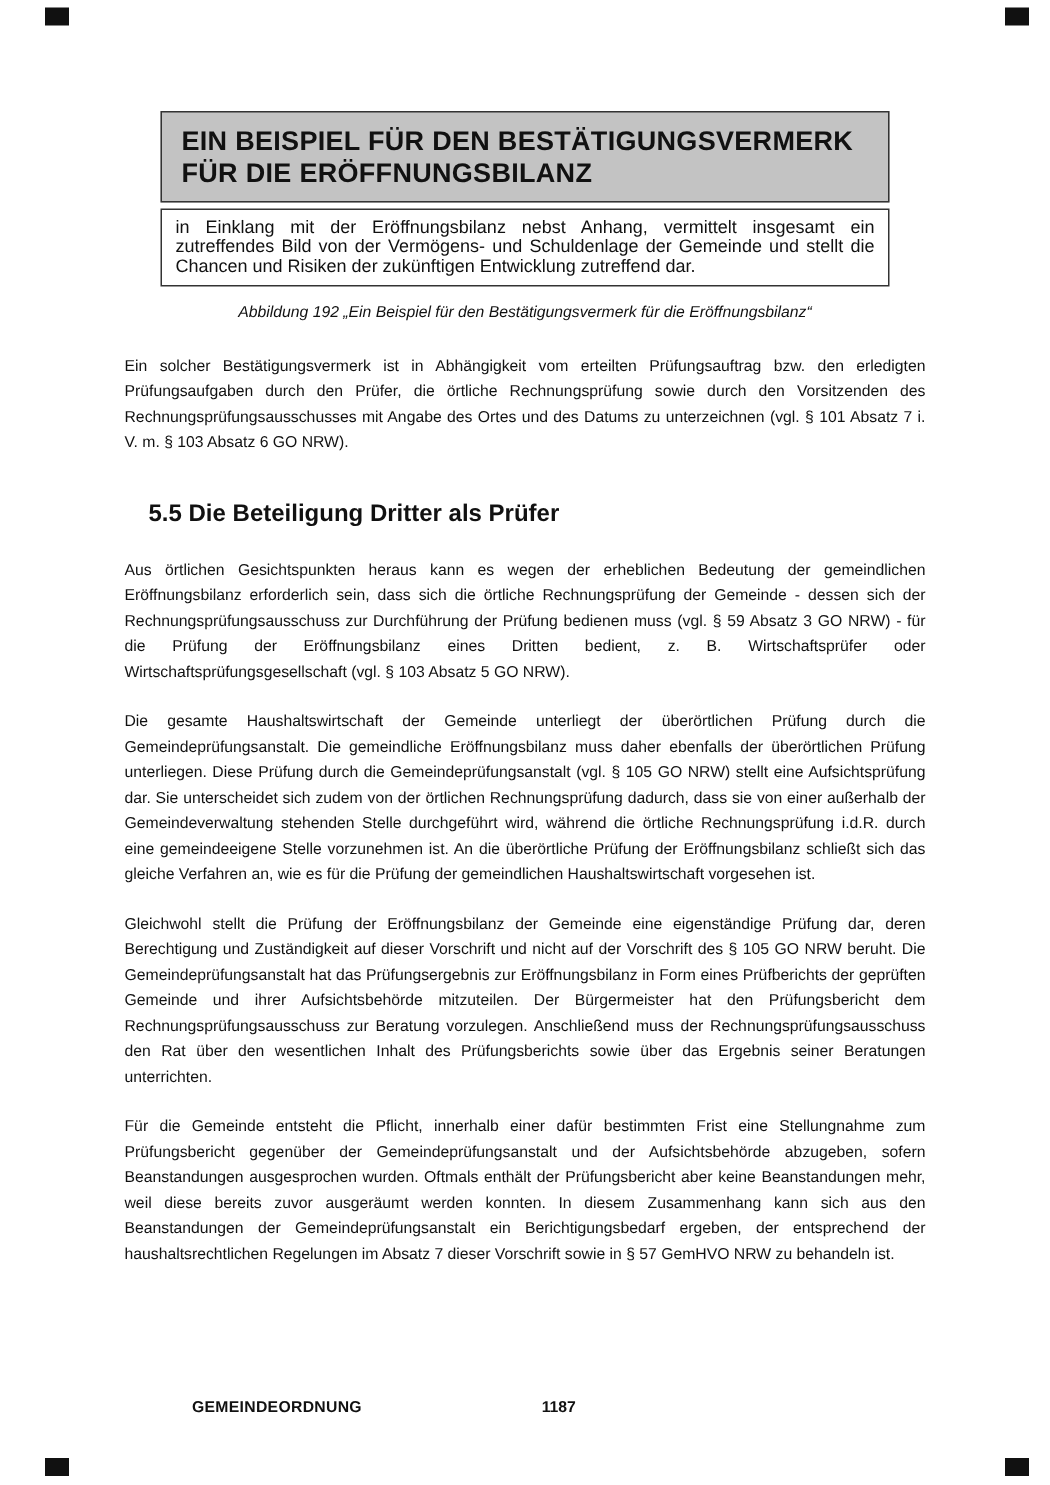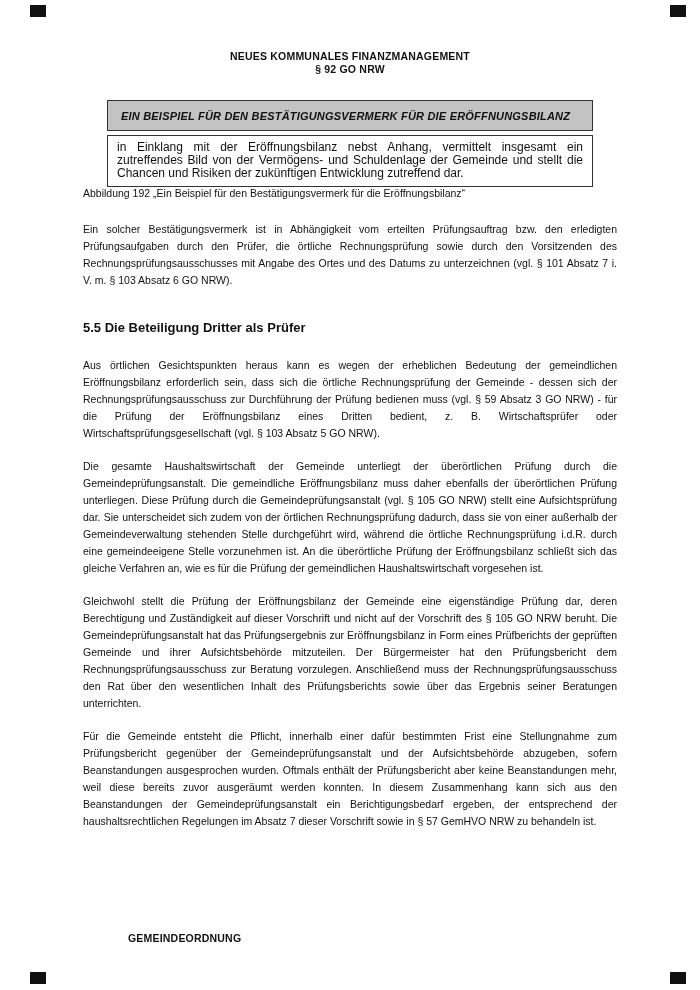--- a/index.html
+++ b/index.html
@@ -38,49 +38,51 @@
   }
   .doc-header .line { margin: 0; }
 
   .figure-block {
     margin: 24px 24px 0 24px;
   }
   .figure-title {
     background: #c3c3c3;
     border: 1px solid #333333;
     font-weight: bold;
-    font-size: 11px;
+    font-size: 18px;
     padding: 9px 13px 8px 13px;
     letter-spacing: 0.2px;
-    font-style: italic;
   }
   .figure-body {
     border: 1px solid #333333;
     margin-top: 4px;
     font-size: 12px;
     line-height: 13px;
     padding: 5px 9px 6px 9px;
     text-align: justify;
   }
   .figure-caption {
+    margin-top: 11px;
+    text-align: center;
+    font-style: italic;
     font-size: 10.5px;
   }
 
   .body-text {
     font-size: 10.5px;
     line-height: 17px;
     text-align: justify;
     margin: 0 0 16px 0;
   }
   .first-para { margin-top: 22px; }
 
   .section-heading {
-    font-size: 13px;
+    font-size: 16px;
     font-weight: bold;
-    margin: 32px 0 22px 0;
+    margin: 32px 0 22px 16px;
     line-height: 14px;
   }
 
   .doc-footer {
     position: absolute;
     left: 83px;
     right: 83px;
     bottom: 44px;
     font-weight: bold;
     font-size: 10.5px;
@@ -104,24 +106,20 @@
 </head>
 <body>
 
 <div class="page">
 
   <div class="reg-mark tl"></div>
   <div class="reg-mark tr"></div>
   <div class="reg-mark bl"></div>
   <div class="reg-mark br"></div>
 
-  <div class="doc-header">
-    <div class="line">NEUES KOMMUNALES FINANZMANAGEMENT</div>
-    <div class="line">§ 92 GO NRW</div>
-  </div>
 
   <div class="figure-block">
     <div class="figure-title">EIN BEISPIEL FÜR DEN BESTÄTIGUNGSVERMERK FÜR DIE ERÖFFNUNGSBILANZ</div>
     <div class="figure-body">in Einklang mit der Eröffnungsbilanz nebst Anhang, vermittelt insgesamt ein zutreffendes Bild von der Vermögens- und Schuldenlage der Gemeinde und stellt die Chancen und Risiken der zukünftigen Entwicklung zutreffend dar.</div>
   </div>
 
   <div class="figure-caption">Abbildung 192 „Ein Beispiel für den Bestätigungsvermerk für die Eröffnungsbilanz“</div>
 
   <p class="body-text first-para">Ein solcher Bestätigungsvermerk ist in Abhängigkeit vom erteilten Prüfungsauftrag bzw. den erledigten Prüfungsaufgaben durch den Prüfer, die örtliche Rechnungsprüfung sowie durch den Vorsitzenden des Rechnungsprüfungsausschusses mit Angabe des Ortes und des Datums zu unterzeichnen (vgl. § 101 Absatz 7 i. V. m. § 103 Absatz 6 GO NRW).</p>
 
@@ -131,15 +129,16 @@
 
 
   <p class="body-text">Die gesamte Haushaltswirtschaft der Gemeinde unterliegt der überörtlichen Prüfung durch die Gemeindeprüfungsanstalt. Die gemeindliche Eröffnungsbilanz muss daher ebenfalls der überörtlichen Prüfung unterliegen. Diese Prüfung durch die Gemeindeprüfungsanstalt (vgl. § 105 GO NRW) stellt eine Aufsichtsprüfung dar. Sie unterscheidet sich zudem von der örtlichen Rechnungsprüfung dadurch, dass sie von einer außerhalb der Gemeindeverwaltung stehenden Stelle durchgeführt wird, während die örtliche Rechnungsprüfung i.d.R. durch eine gemeindeeigene Stelle vorzunehmen ist. An die überörtliche Prüfung der Eröffnungsbilanz schließt sich das gleiche Verfahren an, wie es für die Prüfung der gemeindlichen Haushaltswirtschaft vorgesehen ist.</p>
 
   <p class="body-text">Gleichwohl stellt die Prüfung der Eröffnungsbilanz der Gemeinde eine eigenständige Prüfung dar, deren Berechtigung und Zuständigkeit auf dieser Vorschrift und nicht auf der Vorschrift des § 105 GO NRW beruht. Die Gemeindeprüfungsanstalt hat das Prüfungsergebnis zur Eröffnungsbilanz in Form eines Prüfberichts der geprüften Gemeinde und ihrer Aufsichtsbehörde mitzuteilen. Der Bürgermeister hat den Prüfungsbericht dem Rechnungsprüfungsausschuss zur Beratung vorzulegen. Anschließend muss der Rechnungsprüfungsausschuss den Rat über den wesentlichen Inhalt des Prüfungsberichts sowie über das Ergebnis seiner Beratungen unterrichten.</p>
 
   <p class="body-text">Für die Gemeinde entsteht die Pflicht, innerhalb einer dafür bestimmten Frist eine Stellungnahme zum Prüfungsbericht gegenüber der Gemeindeprüfungsanstalt und der Aufsichtsbehörde abzugeben, sofern Beanstandungen ausgesprochen wurden. Oftmals enthält der Prüfungsbericht aber keine Beanstandungen mehr, weil diese bereits zuvor ausgeräumt werden konnten. In diesem Zusammenhang kann sich aus den Beanstandungen der Gemeindeprüfungsanstalt ein Berichtigungsbedarf ergeben, der entsprechend der haushaltsrechtlichen Regelungen im Absatz 7 dieser Vorschrift sowie in § 57 GemHVO NRW zu behandeln ist.</p>
 
   <div class="doc-footer">
     <span class="footer-label">GEMEINDEORDNUNG</span>
+    <span class="page-number">1187</span>
   </div>
 
 </div>
 
 </body></html>

